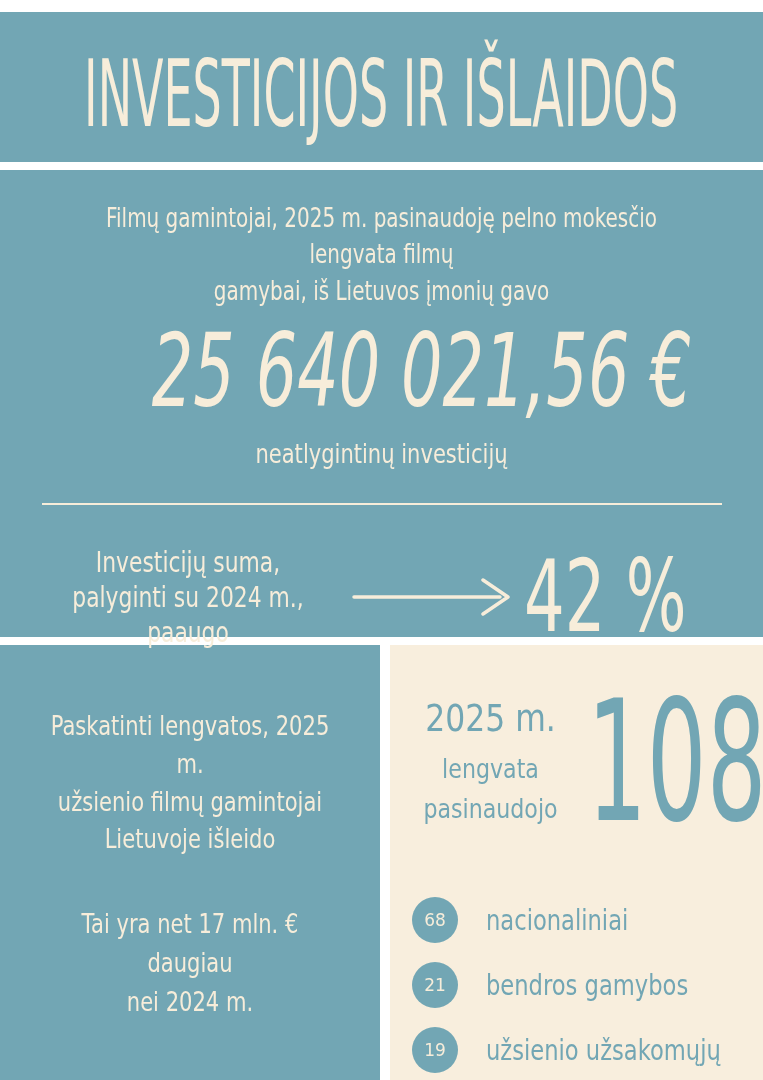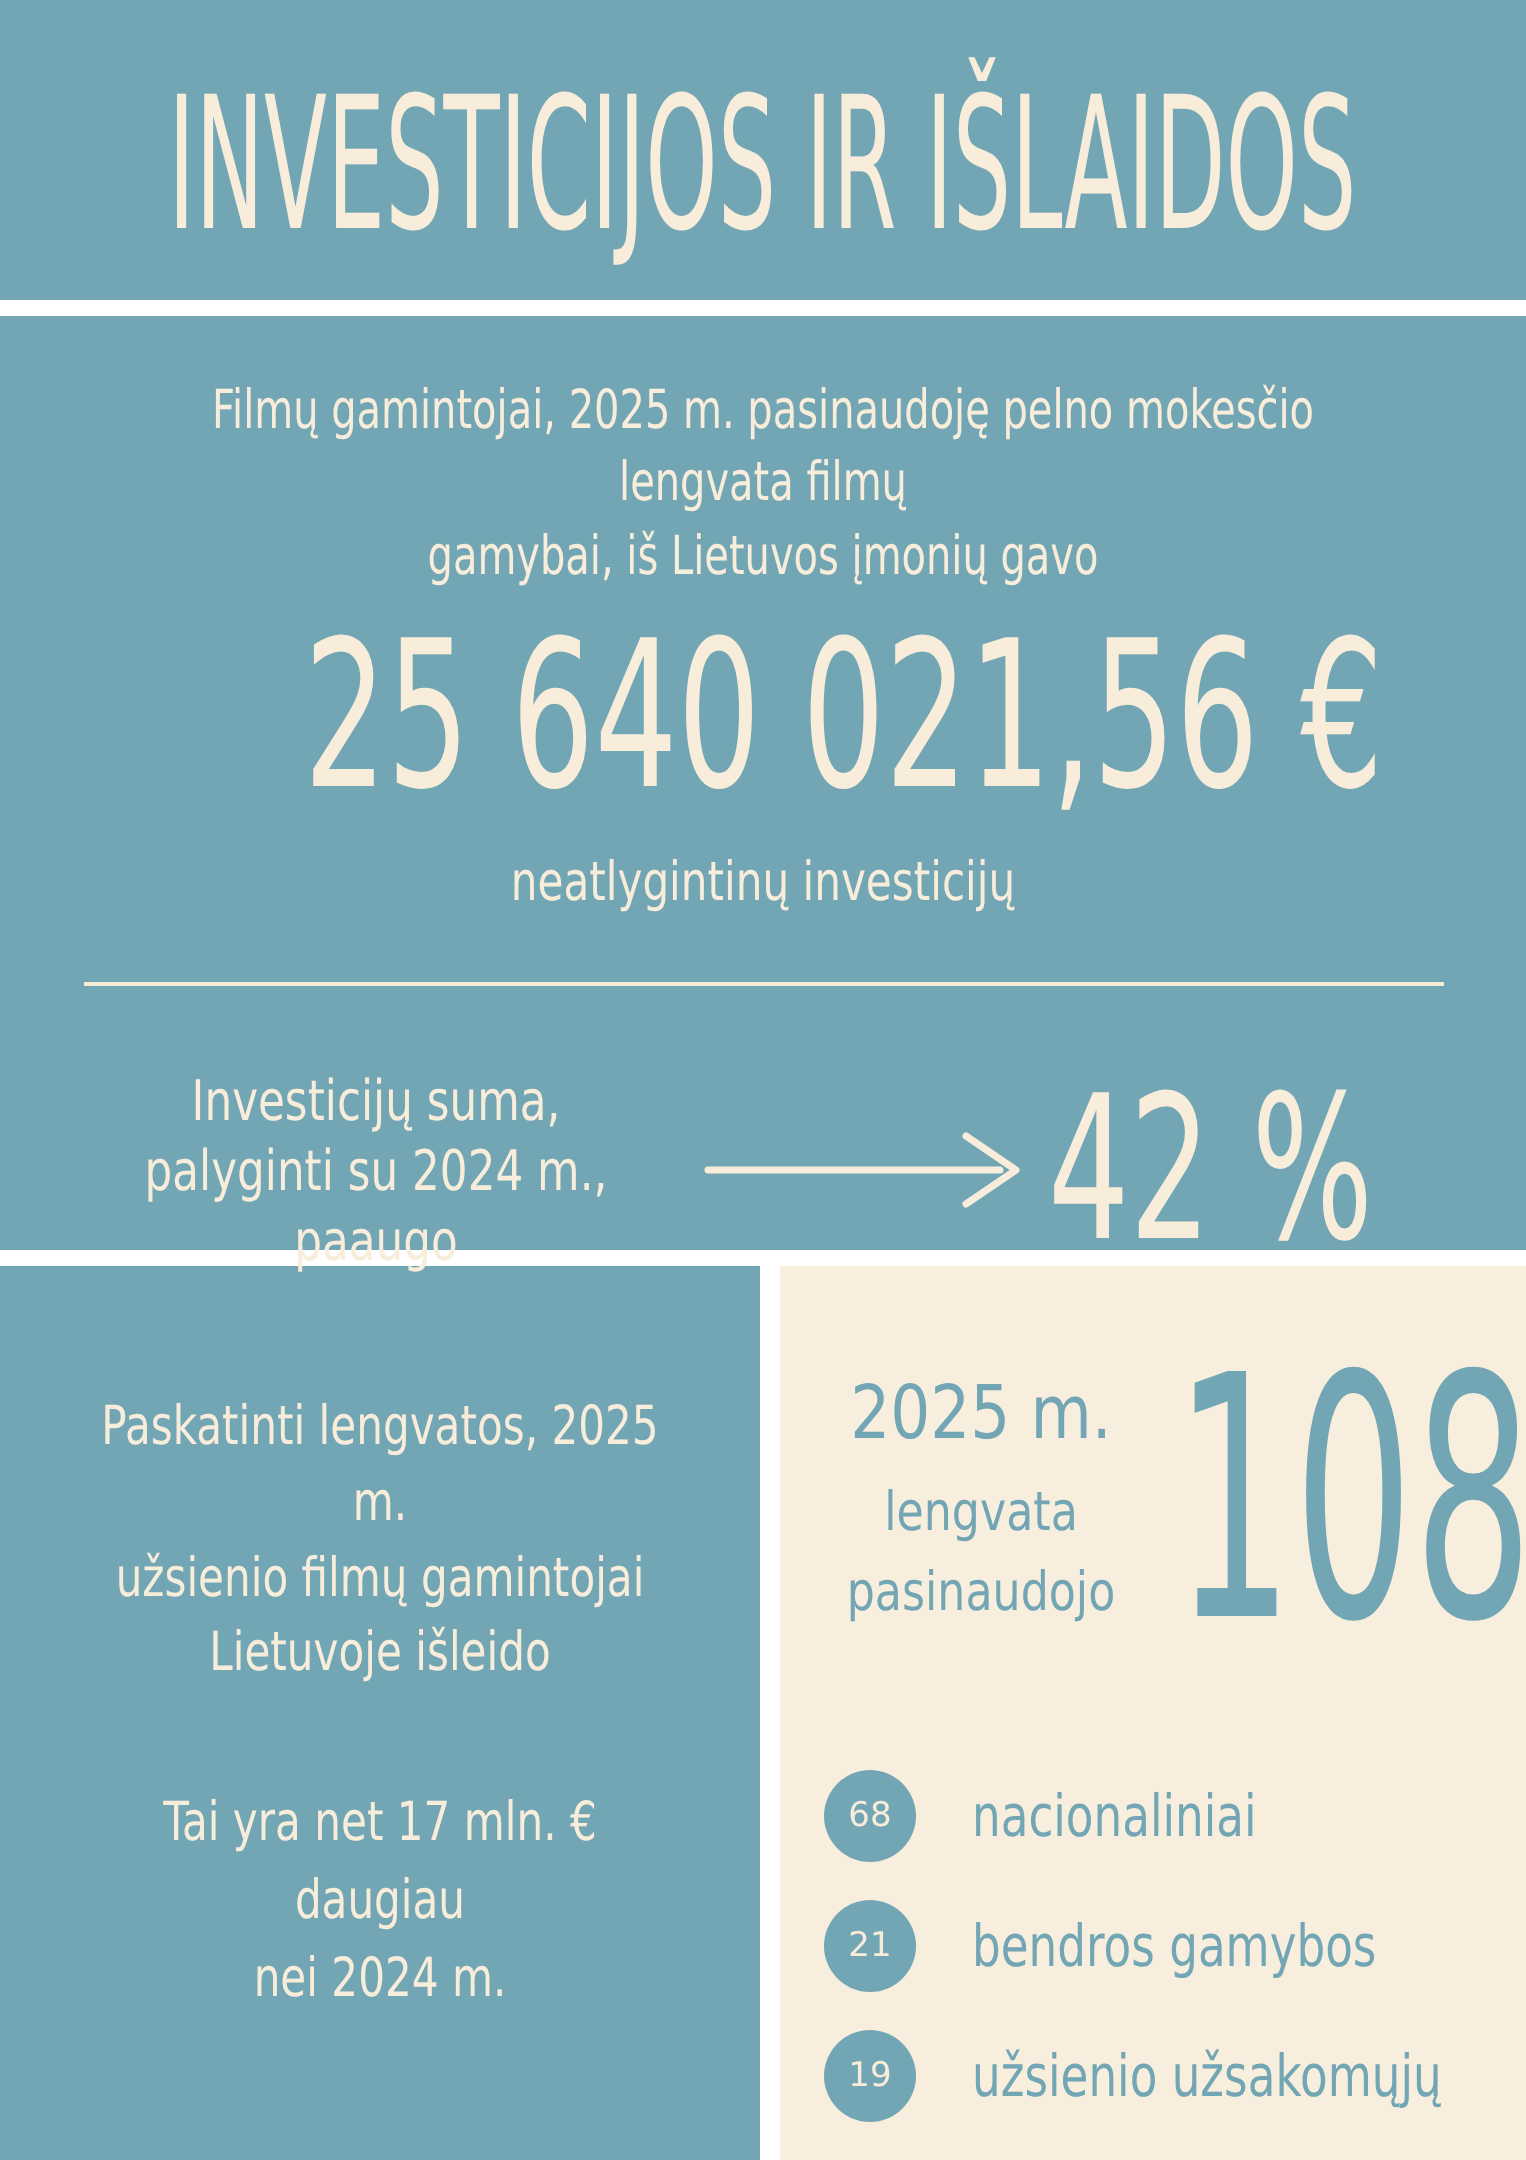--- a/index.html
+++ b/index.html
@@ -7,33 +7,33 @@
     width:763px;height:1080px;background:#ffffff;
     font-family:"DejaVu Sans",sans-serif;
     -webkit-font-smoothing:antialiased;
     overflow:hidden;
   }
   .page{width:763px;height:1080px;display:flex;flex-direction:column;background:#ffffff;}
   .teal{background:#72a6b4;color:#f7edda;}
   .cream-bg{background:#f8eedd;color:#72a6b4;}
 
   
-  .header{height:150px;flex:0 0 150px;display:flex;align-items:center;justify-content:center;}
+  .header{height:150px;flex:0 0 150px;display:flex;align-items:center;justify-content:center;margin-top:12px;}
   .title{
     font-size:92px;font-weight:400;white-space:nowrap;letter-spacing:0px;
     transform:scaleX(0.5);transform-origin:center;line-height:1;padding-top:16px;
   }
 
   .gap-h{height:8px;flex:0 0 8px;background:#ffffff;}
 
   
   .invest{height:467px;flex:0 0 467px;text-align:center;}
   .intro{margin-top:30px;font-size:27px;line-height:1.35;transform:scaleX(0.74);transform-origin:center;}
   .big-amount{
-    margin-top:6px;font-size:102px;line-height:1.1;white-space:nowrap;
+    margin-top:6px;font-size:102px;line-height:1.1;white-space:nowrap;font-style:italic;
   }
   .big-amount .scale{display:inline-block;transform:scaleX(0.64);transform-origin:center;}
   .caption{margin-top:10px;font-size:27px;transform:scaleX(0.78);transform-origin:center;}
   .divider{border:none;border-top:2px solid #f7edda;width:680px;margin:34px auto 0 auto;}
 
   .growth-row{
     margin-top:40px;display:flex;align-items:center;justify-content:flex-start;gap:12px;
   }
   .growth-label{
     width:300px;margin-left:38px;font-size:28px;line-height:1.25;text-align:center;

